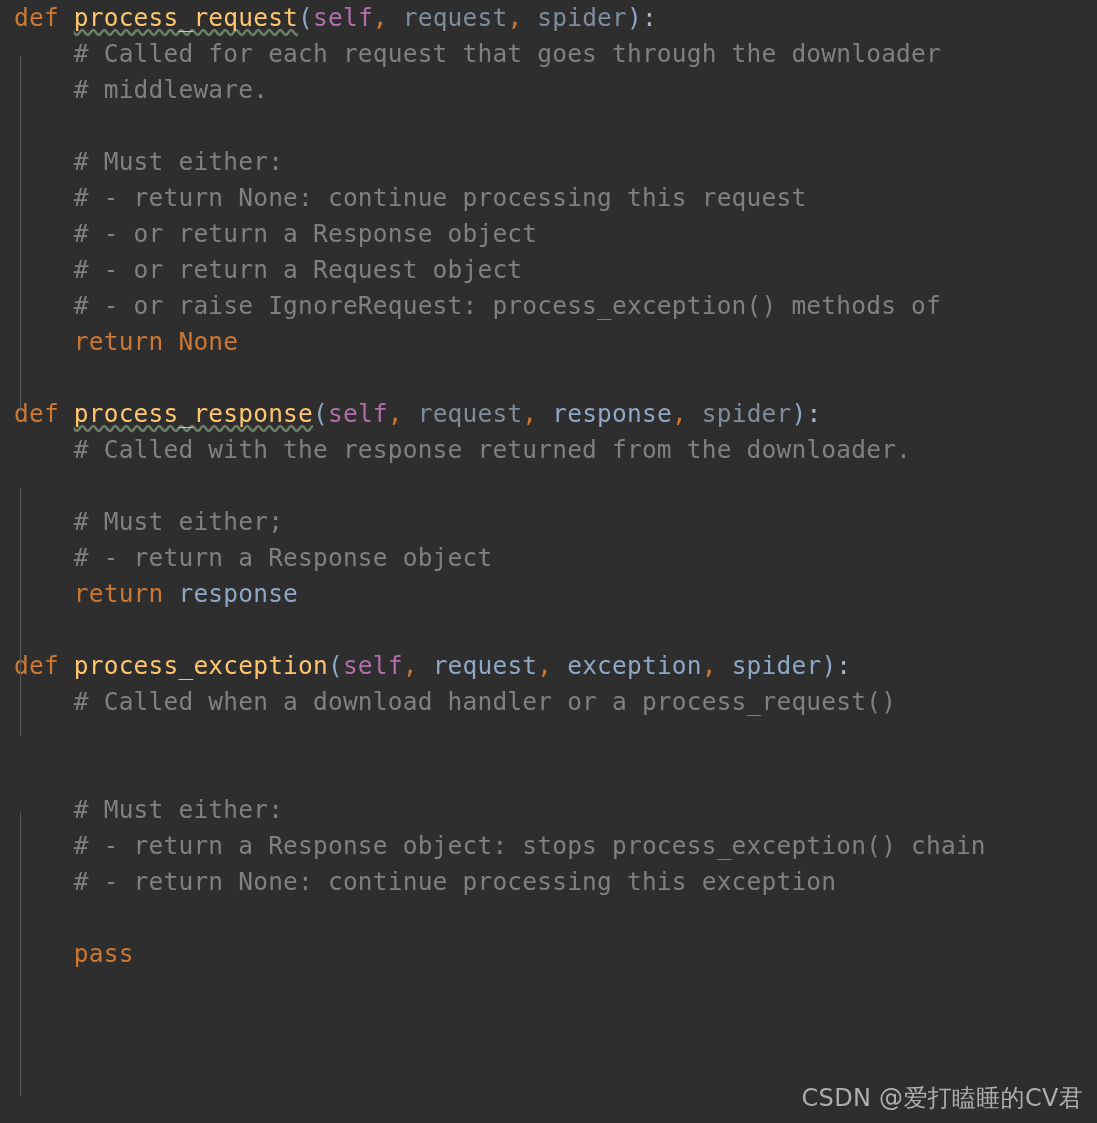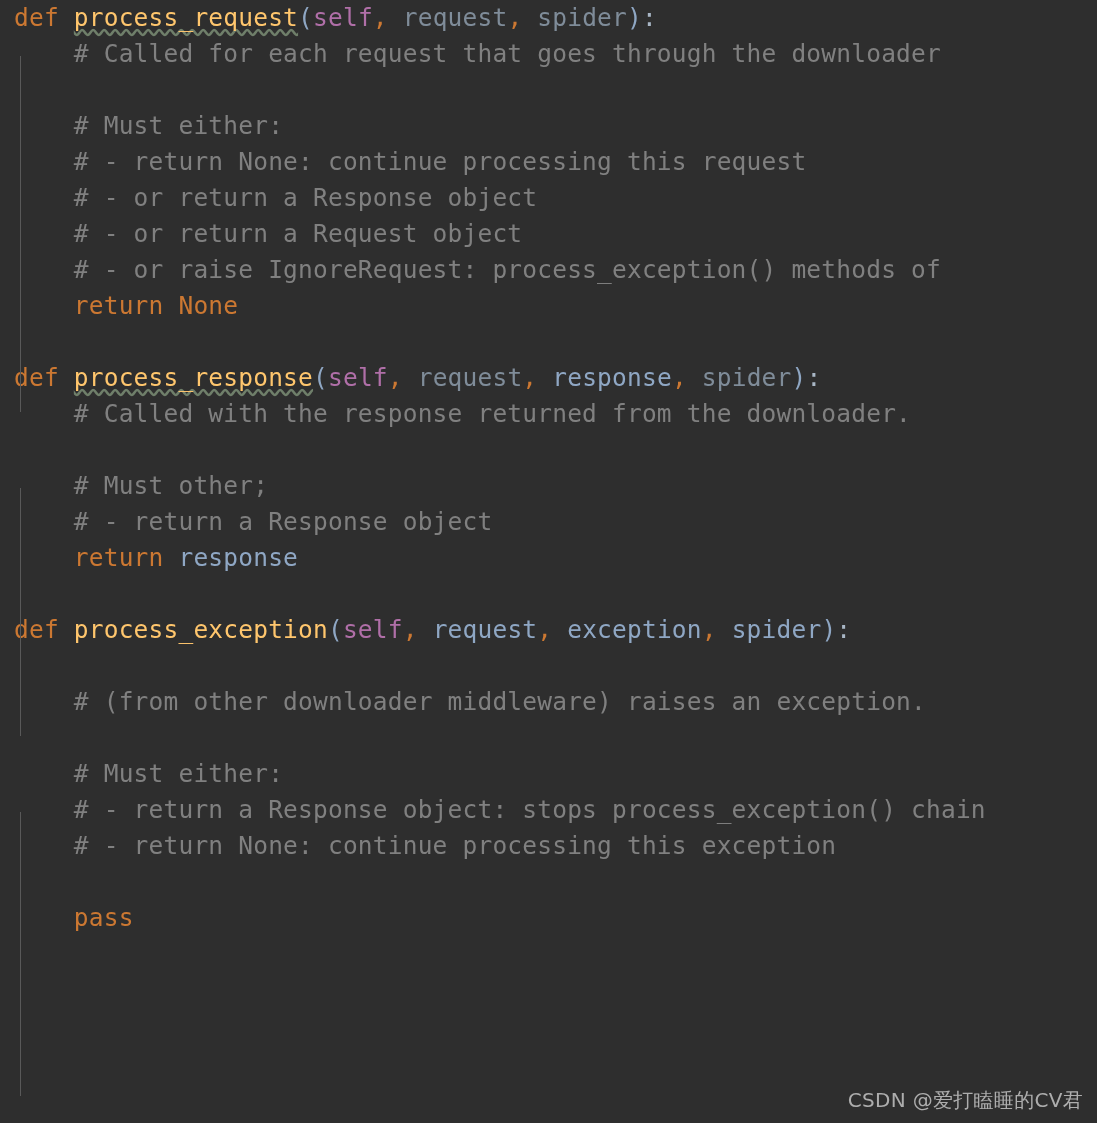--- a/index.html
+++ b/index.html
@@ -68,53 +68,54 @@
     background: #595959;
     left: 20px;
   }
 
   
   .watermark {
     position: absolute;
     right: 14px;
     bottom: 9px;
     color: #b8b8b8;
-    font-size: 20px;
+    font-size: 24px;
     font-family: "DejaVu Sans", "Liberation Sans", sans-serif;
     letter-spacing: 0.3px;
     white-space: nowrap;
     opacity: 0.92;
   }
 </style>
 </head>
 <body>
 
 <div id="editor">
 
   <div class="code-area">
       <div class="line"><span class="kw">def</span><span class="punc"> </span><span class="fname spell">process_request</span><span class="paren">(</span><span class="self">self</span><span class="comma">,</span><span class="param"> request</span><span class="comma">,</span><span class="param"> spider</span><span class="paren">)</span><span class="punc">:</span></div>
       <div class="line"><span>    </span><span class="comment"># Called for each request that goes through the downloader</span></div>
+      <div class="line"><span>    </span><span class="comment"># middleware.</span></div>
       <div class="line"><span>    </span>&nbsp;</div>
       <div class="line"><span>    </span><span class="comment"># Must either:</span></div>
       <div class="line"><span>    </span><span class="comment"># - return None: continue processing this request</span></div>
       <div class="line"><span>    </span><span class="comment"># - or return a Response object</span></div>
       <div class="line"><span>    </span><span class="comment"># - or return a Request object</span></div>
       <div class="line"><span>    </span><span class="comment"># - or raise IgnoreRequest: process_exception() methods of</span></div>
       <div class="line"><span>    </span><span class="kw">return</span><span class="punc"> </span><span class="kw">None</span></div>
       <div class="line">&nbsp;</div>
       <div class="line"><span class="kw">def</span><span class="punc"> </span><span class="fname spell">process_response</span><span class="paren">(</span><span class="self">self</span><span class="comma">,</span><span class="param"> request</span><span class="comma">,</span><span class="param-hl"> response</span><span class="comma">,</span><span class="param"> spider</span><span class="paren">)</span><span class="punc">:</span></div>
       <div class="line"><span>    </span><span class="comment"># Called with the response returned from the downloader.</span></div>
       <div class="line"><span>    </span>&nbsp;</div>
-      <div class="line"><span>    </span><span class="comment"># Must other;</span></div>
+      <div class="line"><span>    </span><span class="comment"># Must either;</span></div>
       <div class="line"><span>    </span><span class="comment"># - return a Response object</span></div>
       <div class="line"><span>    </span><span class="kw">return</span><span class="punc"> </span><span class="ident-hl">response</span></div>
       <div class="line">&nbsp;</div>
       <div class="line"><span class="kw">def</span><span class="punc"> </span><span class="fname">process_exception</span><span class="paren">(</span><span class="self">self</span><span class="comma">,</span><span class="param-hl"> request</span><span class="comma">,</span><span class="param-hl"> exception</span><span class="comma">,</span><span class="param-hl"> spider</span><span class="paren">)</span><span class="punc">:</span></div>
+      <div class="line"><span>    </span><span class="comment"># Called when a download handler or a process_request()</span></div>
       <div class="line"><span>    </span></div>
-      <div class="line"><span>    </span><span class="comment"># (from other downloader middleware) raises an exception.</span></div>
       <div class="line"><span>    </span>&nbsp;</div>
       <div class="line"><span>    </span><span class="comment"># Must either:</span></div>
       <div class="line"><span>    </span><span class="comment"># - return a Response object: stops process_exception() chain</span></div>
       <div class="line"><span>    </span><span class="comment"># - return None: continue processing this exception</span></div>
       <div class="line"><span>    </span></div>
       <div class="line"><span>    </span><span class="kw">pass</span></div>
     </div>
 
   <div class="watermark">CSDN @爱打瞌睡的CV君</div>
 

